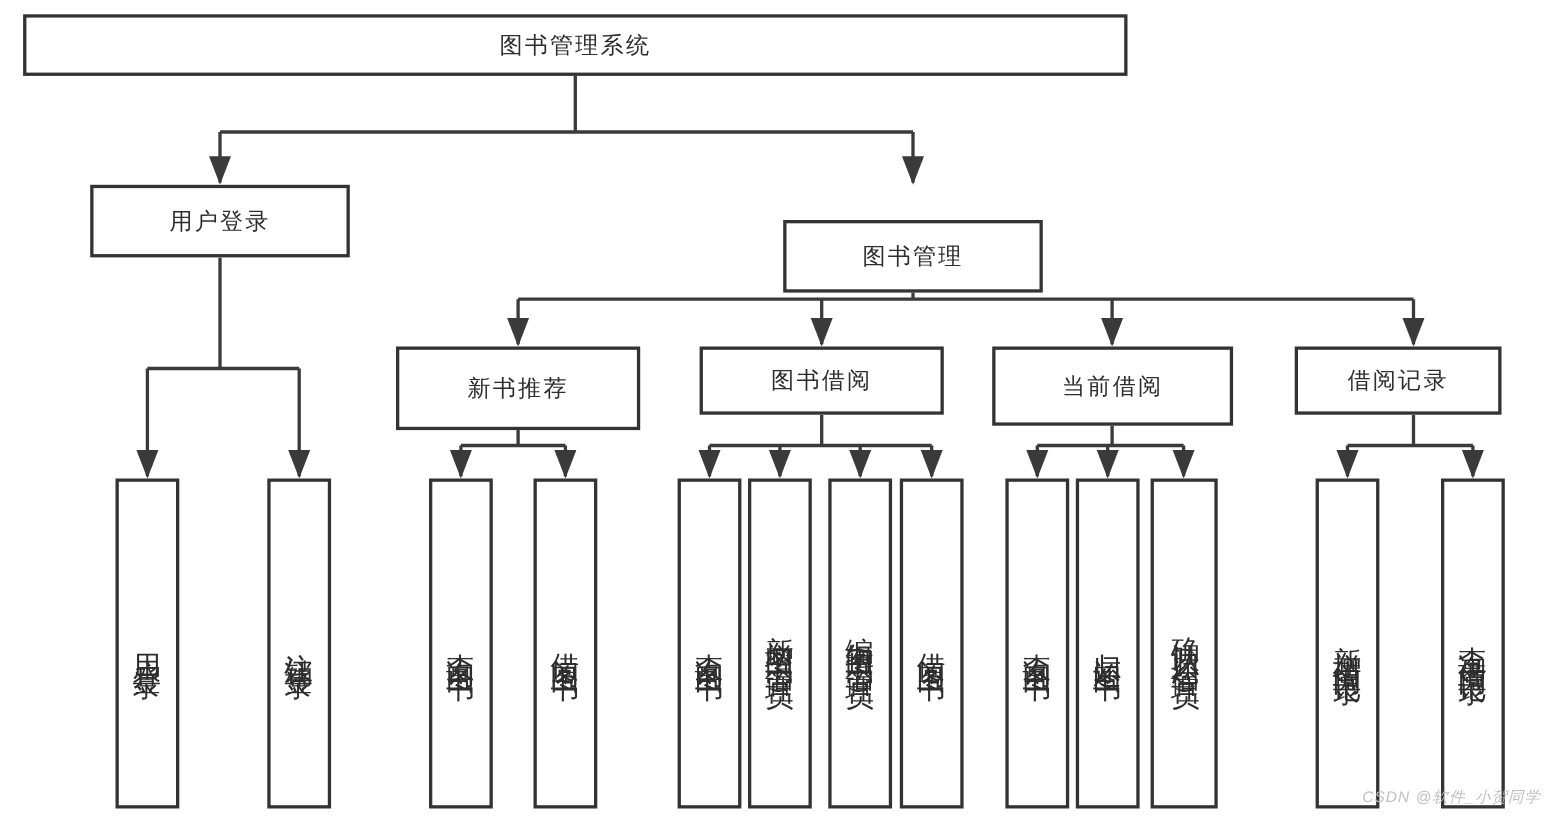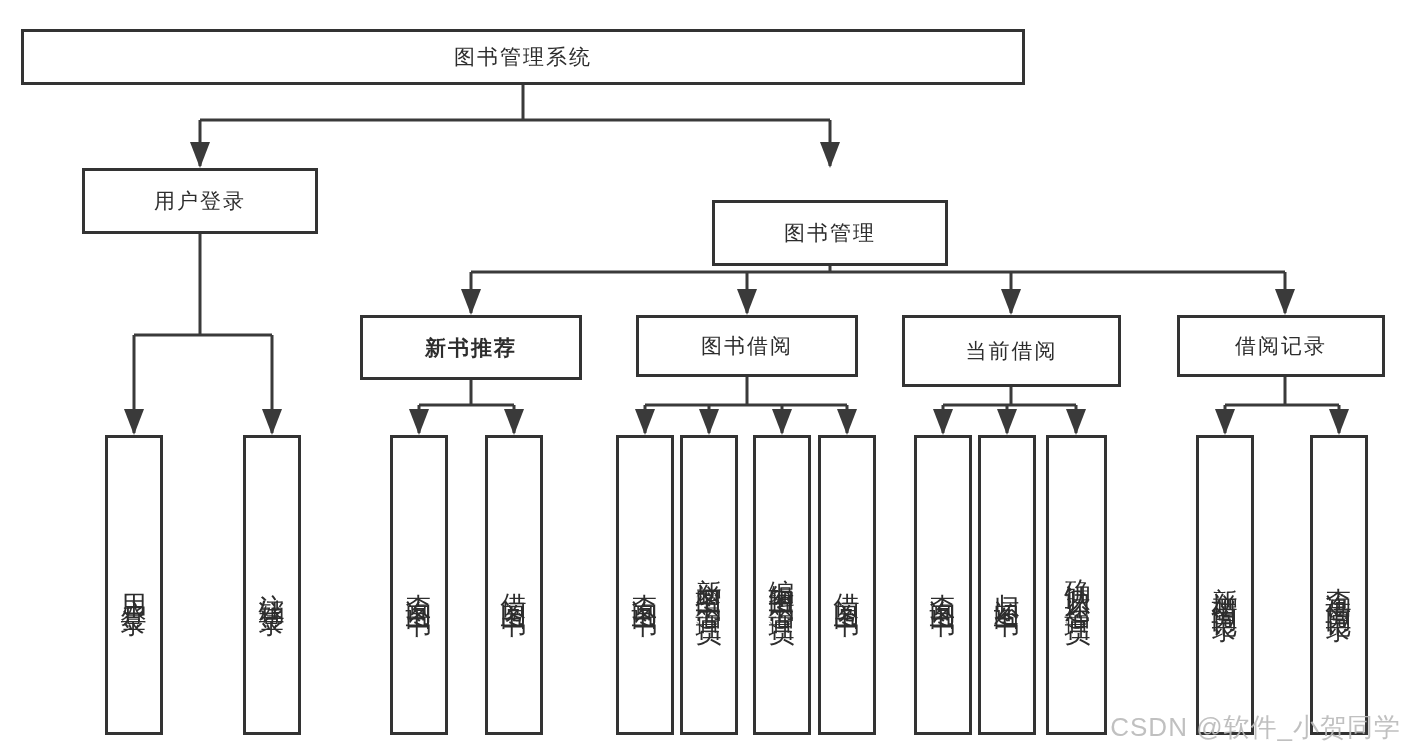--- a/index.html
+++ b/index.html
@@ -34,26 +34,27 @@
     font-size: 26px;
     letter-spacing: 6px;
     line-height: 52px;
     width: 58px;
     height: 300px;
     top: 435px;
   }
   .watermark {
     position: absolute;
     right: 4px;
-    bottom: 2px;
-    font-size: 26px;
+    bottom: 13px;
+    font-size: 14px;
     color: rgba(187, 187, 187, 0.92);
     letter-spacing: 1px;
     white-space: nowrap;
     z-index: 5;
+    font-style: italic;
   }
 </style>
 </head>
 <body>
 
 <div class="stage">
 
   <svg class="wires" width="1405" height="747" viewBox="0 0 1405 747">
     <g stroke="#3a3a3a" stroke-width="3" fill="none">
 
@@ -87,29 +88,29 @@
       <polygon points="772,409 792,409 782,435"></polygon>
       <polygon points="837,409 857,409 847,435"></polygon>
       <polygon points="933,409 953,409 943,435"></polygon>
       <polygon points="997,409 1017,409 1007,435"></polygon>
       <polygon points="1066,409 1086,409 1076,435"></polygon>
       <polygon points="1215,409 1235,409 1225,435"></polygon>
       <polygon points="1329,409 1349,409 1339,435"></polygon>
     </g>
   </svg>
 
-  <div class="hbox" style="left:21px; top:13px; width:1004px; height:56px;margin-top:16px;">图书管理系统</div>
+  <div class="hbox" style="left:21px; top:13px; width:1004px; height:56px;">图书管理系统</div>
 
   <div class="hbox" style="left:82px; top:168px; width:236px; height:66px;">用户登录</div>
   <div class="hbox" style="left:712px; top:168px; width:236px; height:66px;margin-top:32px;">图书管理</div>
 
-  <div class="hbox" style="left:360px; top:315px; width:222px; height:65px;font-weight:bold;">新书推荐</div>
+  <div class="hbox" style="left:360px; top:315px; width:222px; height:76px;">新书推荐</div>
   <div class="hbox" style="left:636px; top:315px; width:222px; height:62px;">图书借阅</div>
   <div class="hbox" style="left:902px; top:315px; width:219px; height:72px;">当前借阅</div>
-  <div class="hbox" style="left:1177px; top:315px; width:208px; height:62px;">借阅记录</div>
+  <div class="hbox" style="left:1177px; top:315px; width:188px; height:62px;">借阅记录</div>
 
   <div class="vbox" style="left:105px;">用户登录</div>
   <div class="vbox" style="left:243px;">注销登录</div>
 
   <div class="vbox" style="left:390px;">查询图书</div>
   <div class="vbox" style="left:485px;">借阅图书</div>
 
   <div class="vbox" style="left:616px;">查询图书</div>
   <div class="vbox" style="left:680px;">新增图书（管理员）</div>
   <div class="vbox" style="left:753px;">编辑图书（管理员）</div>

